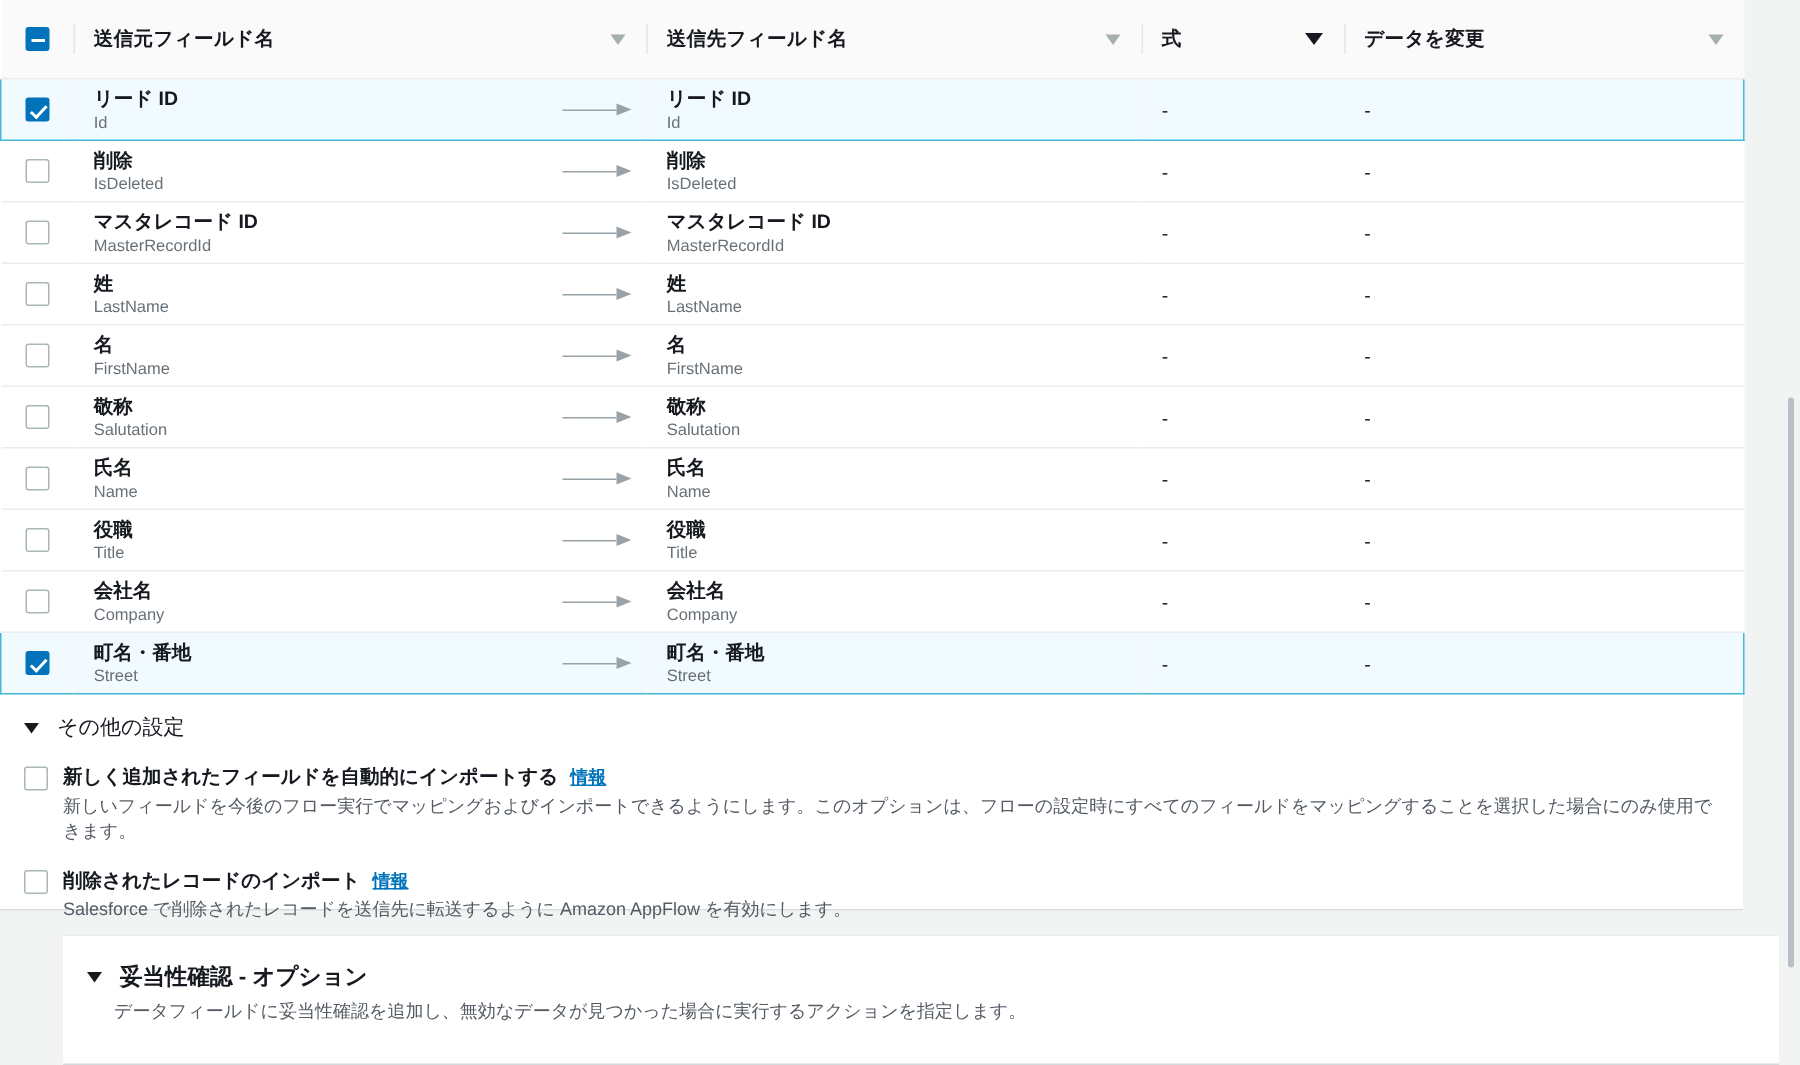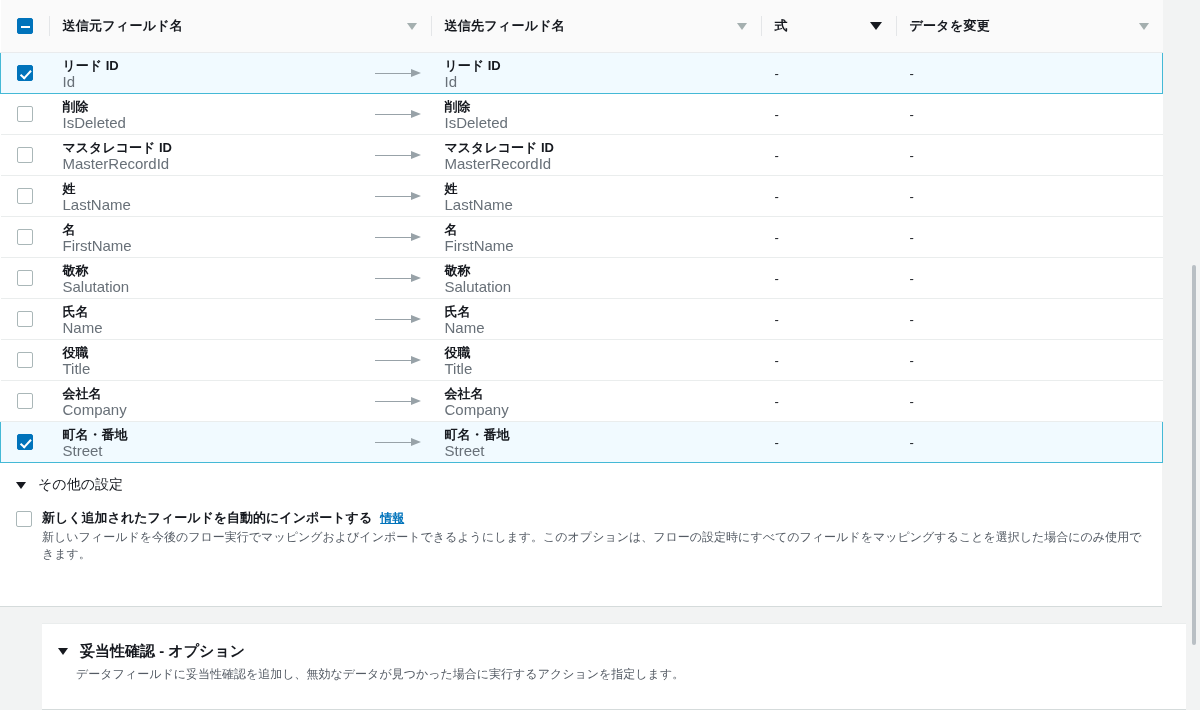--- a/index.html
+++ b/index.html
@@ -60,21 +60,21 @@
   }
   tbody tr.selected td{background:#f1faff;border-bottom-color:#44b9d6;border-top:1px solid #44b9d6;}
   tbody tr.selected td:first-child{border-left:1px solid #44b9d6;}
   tbody tr.selected td:last-child{border-right:1px solid #44b9d6;}
   tbody tr.selected + tr td{border-top:none;}
 
   .cell{padding:0 14px;display:block;}
   .cell-chk{padding-left:16px;}
 
   .fname{font-size:13px;font-weight:700;color:#16191f;line-height:15px;white-space:nowrap;}
-  .fapi{font-size:15px;color:#687078;line-height:14px;margin-top:2px;white-space:nowrap;}
+  .fapi{font-size:11px;color:#687078;line-height:14px;margin-top:2px;white-space:nowrap;}
   .dash{font-size:13px;color:#16191f;}
 
   .src-cell{display:flex;align-items:center;justify-content:space-between;padding:0 6px 0 14px;}
 
   
   .arrow{display:inline-block;position:relative;width:46px;height:10px;flex:0 0 46px;margin-right:4px;}
   .arrow:before{content:"";position:absolute;left:0;top:4.5px;width:36px;height:1.6px;background:#98a2a8;}
   .arrow:after{
     content:"";position:absolute;right:0;top:0.5px;
     width:0;height:0;border-top:4.5px solid transparent;border-bottom:4.5px solid transparent;
@@ -448,20 +448,29 @@
       <div class="opt-row">
         <span class="cb"></span>
         <div class="opt-body">
           <div class="opt-title">
             <span>新しく追加されたフィールドを自動的にインポートする</span><span class="info-link">情報</span>
           </div>
           <div class="opt-desc">新しいフィールドを今後のフロー実行でマッピングおよびインポートできるようにします。このオプションは、フローの設定時にすべてのフィールドをマッピングすることを選択した場合にのみ使用できます。</div>
         </div>
       </div>
 
+      <div class="opt-row">
+        <span class="cb"></span>
+        <div class="opt-body">
+          <div class="opt-title">
+            <span>削除されたレコードのインポート</span><span class="info-link">情報</span>
+          </div>
+          <div class="opt-desc">Salesforce で削除されたレコードを送信先に転送するように Amazon AppFlow を有効にします。</div>
+        </div>
+      </div>
     </div>
   </div>
 
   <div class="panel" id="validation-panel">
     <div class="vwrap">
       <div class="sec-head">
         <span class="caret"></span>
         <span class="sec-title">妥当性確認 - オプション</span>
       </div>
       <div class="v-desc">データフィールドに妥当性確認を追加し、無効なデータが見つかった場合に実行するアクションを指定します。</div>

